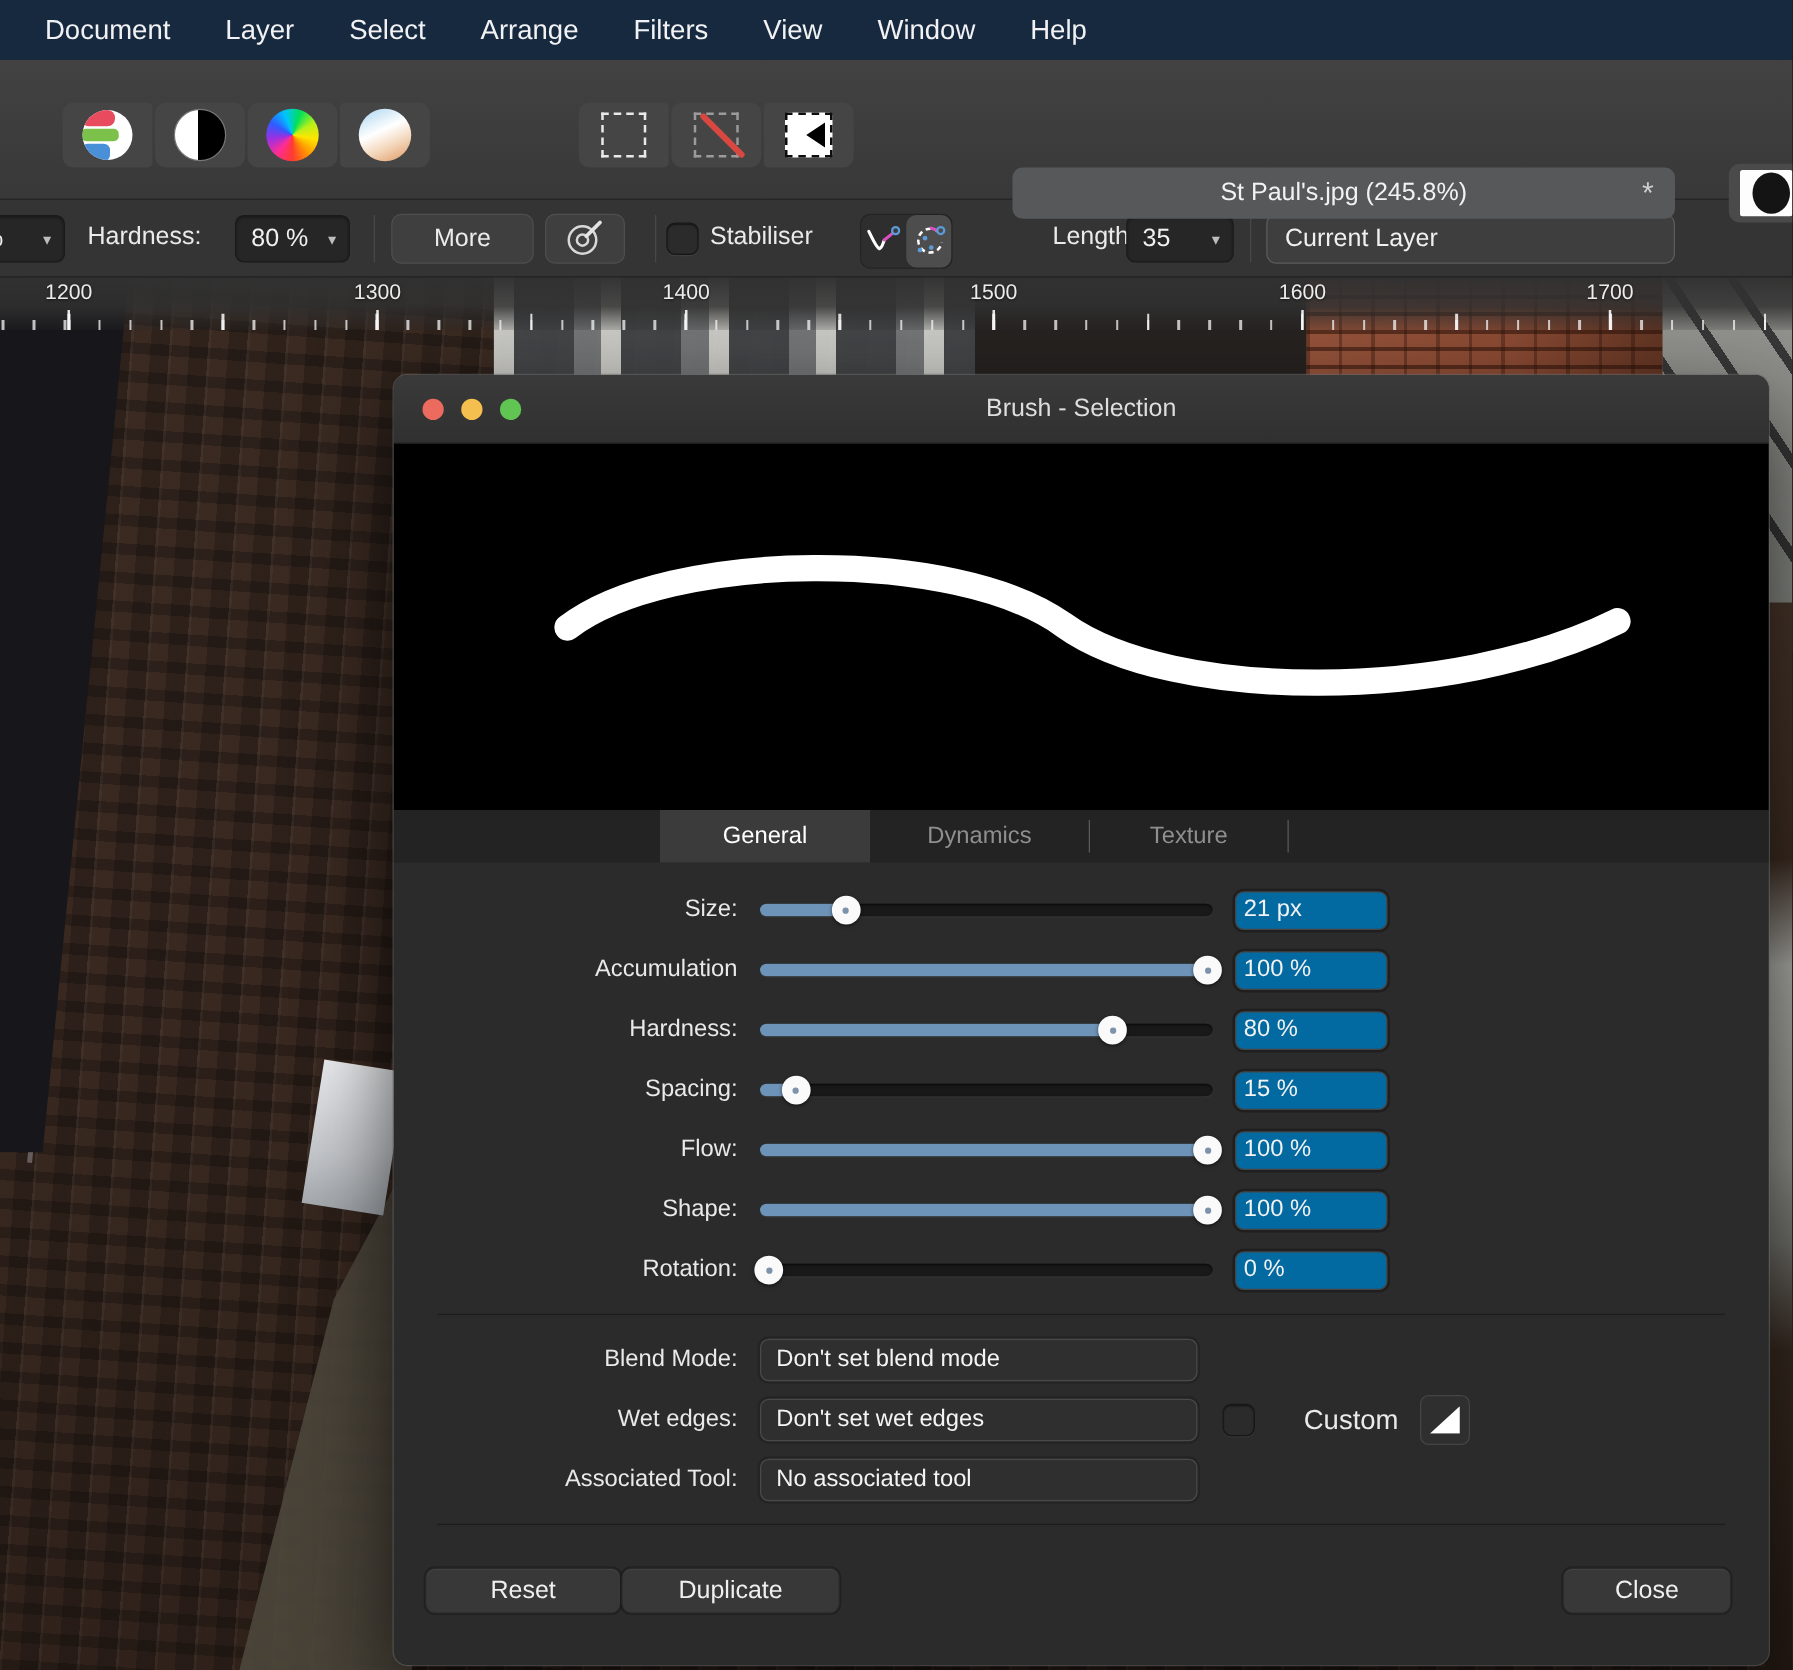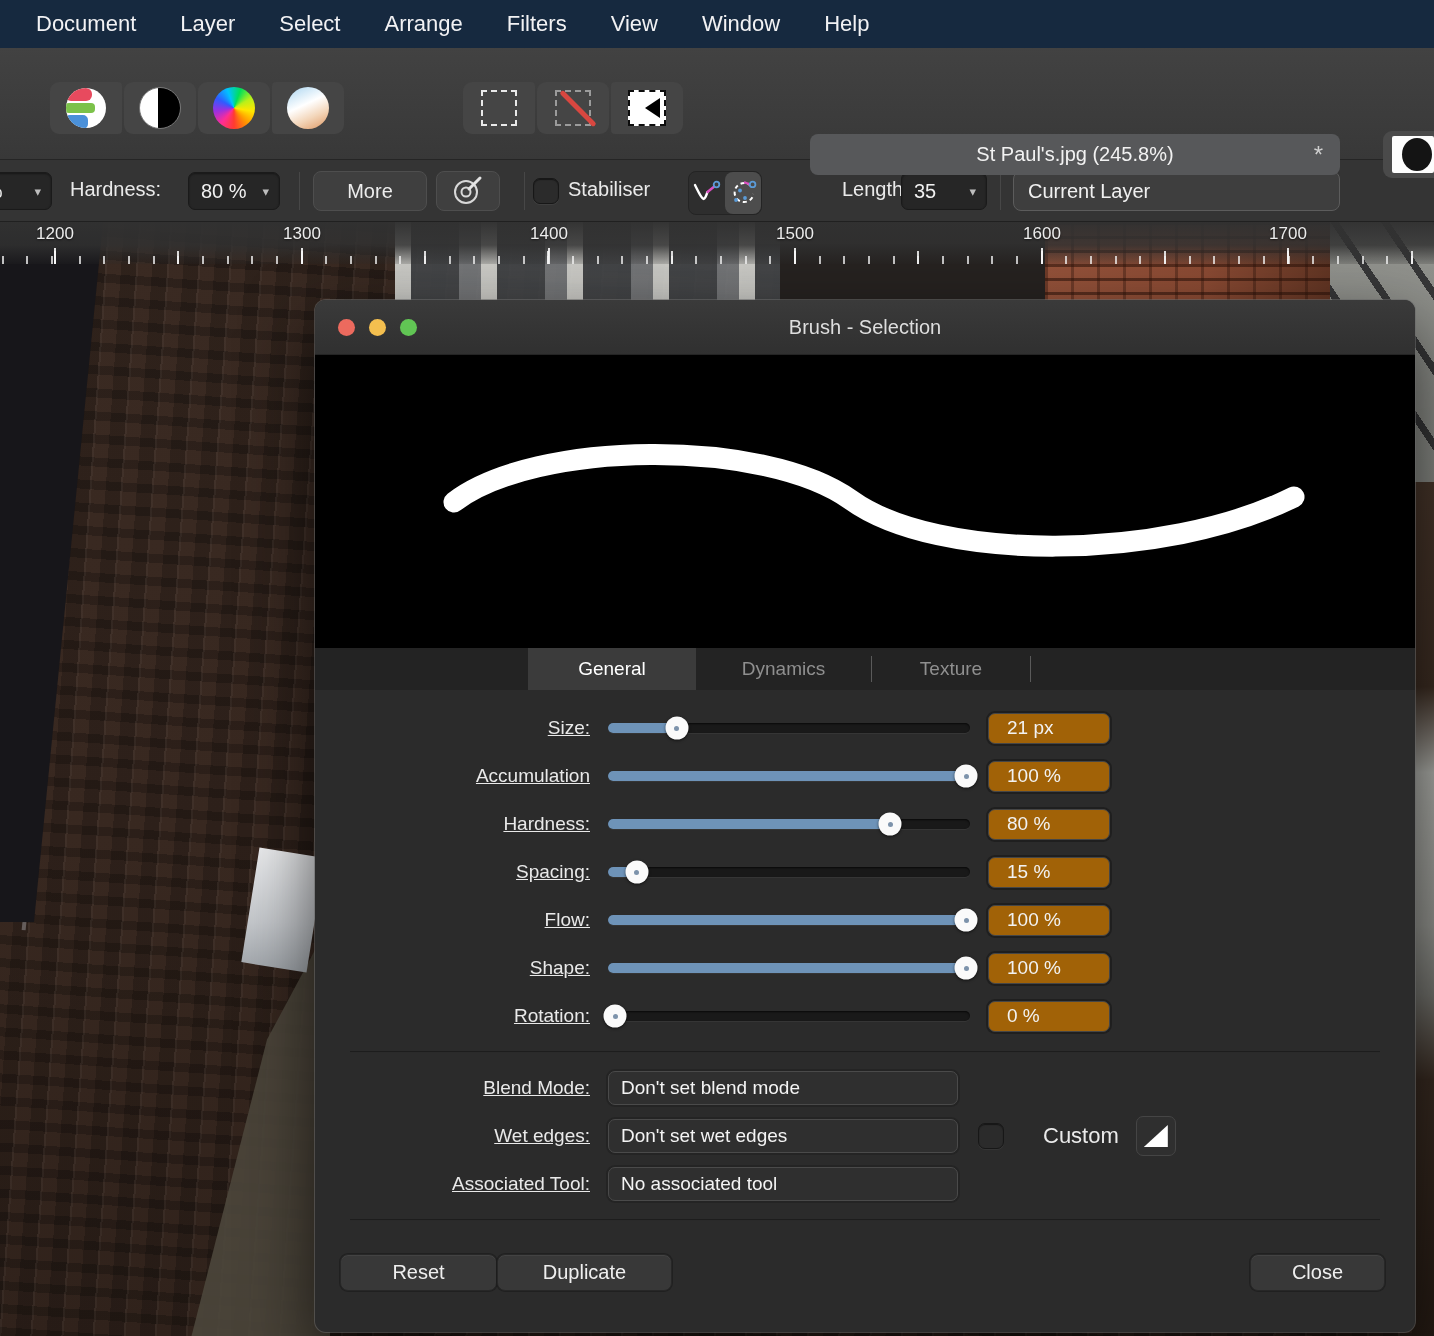--- a/index.html
+++ b/index.html
@@ -144,29 +144,29 @@
   .preview { position:relative; height:293px; background:#000; }
   .preview svg { position:absolute; inset:0; }
 
   .tabbar { height:42px; background:#232323; display:flex; align-items:stretch; padding-left:213px; }
   .tab { display:flex; align-items:center; justify-content:center; font-size:19px; color:#8f8f8f; }
   .tab.active { background:#3b3b3b; color:#ffffff; }
   .tab-sep { width:1px; height:26px; background:#5a5a5a; align-self:center; }
 
   .controls { padding-top:14px; }
   .slider-row { position:relative; height:48px; display:flex; align-items:center; }
-  .s-label { width:275px; text-align:right; padding-right:0; font-size:19px; color:#e9e9e9;text-decoration:underline; }
+  .s-label { width:275px; text-align:right; padding-right:0; font-size:19px; color:#e9e9e9; }
   .track { position:relative; margin-left:18px; width:362px; height:10px; background:#191919; border-radius:6px;
     box-shadow:inset 0 1px 2px rgba(0,0,0,.7), 0 1px 0 rgba(255,255,255,.05); }
   .fill { position:absolute; left:0; top:0; bottom:0; width:calc(var(--pct) * 1%); background:var(--accent-blue); border-radius:6px; }
   .thumb { position:absolute; top:50%; left:calc(var(--pct) * 1%); transform:translate(-50%,-50%); width:23px; height:23px;
     background:#fafafa; border-radius:50%; box-shadow:0 1px 3px rgba(0,0,0,.6); }
   .thumb::after { content:""; position:absolute; left:50%; top:50%; transform:translate(-50%,-50%); width:5px; height:5px; border-radius:50%; background:#7d93ab; }
-  .value-box { position:absolute; left:673px; width:122px; height:31px; background:#a16207; border:1px solid #464646;
-    border-radius:7px; display:flex; align-items:center; padding-left:18px; font-size:19px; color:#f2f2f2;
+  .value-box { position:absolute; left:673px; width:122px; height:31px; background:#0369a1; border:1px solid #464646;
+    border-radius:7px; display:flex; align-items:center; padding-left:6px; font-size:19px; color:#f2f2f2;
     box-shadow:0 0 0 2px #1f1f1f; }
 
   .divider { height:2px; background:#1d1d1d; border-bottom:1px solid rgba(255,255,255,.06); margin:11px 35px; }
 
   .select-row { position:relative; height:48px; display:flex; align-items:center; }
   .dd-field { margin-left:18px; width:350px; height:34px; background:#2f2f2f; border:1px solid #4a4a4a; border-radius:7px;
     display:flex; align-items:center; padding-left:12px; font-size:19px; color:#f4f4f4; box-shadow:0 0 0 2px #242424; }
   .custom-wrap { position:absolute; left:663px; display:flex; align-items:center; gap:13px; }
   .curve-btn { width:40px; height:40px; background:#2f2f2f; border:1px solid #454545; border-radius:7px;
     display:flex; align-items:center; justify-content:center; margin-left:4px; }

